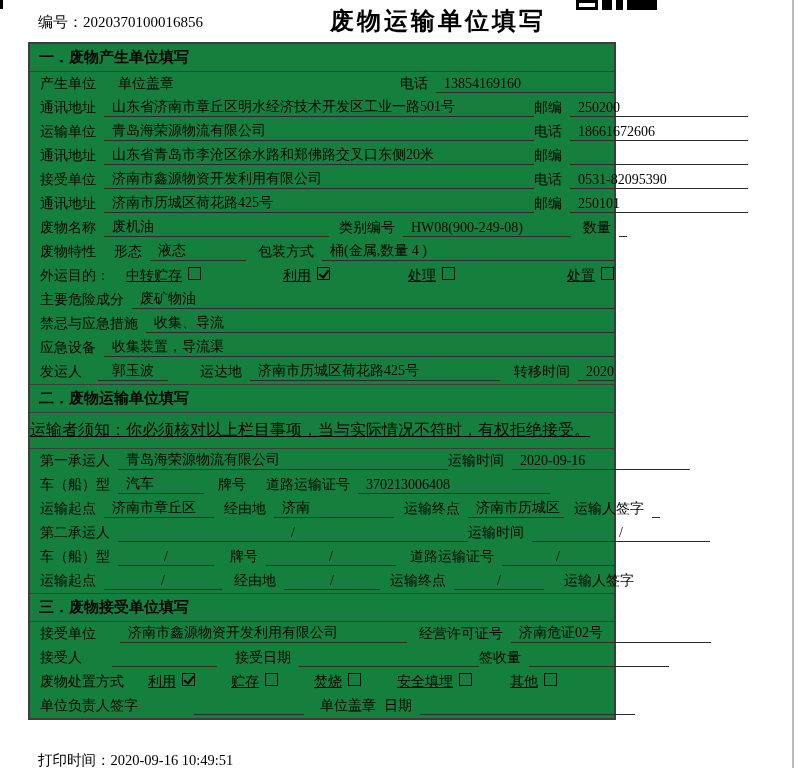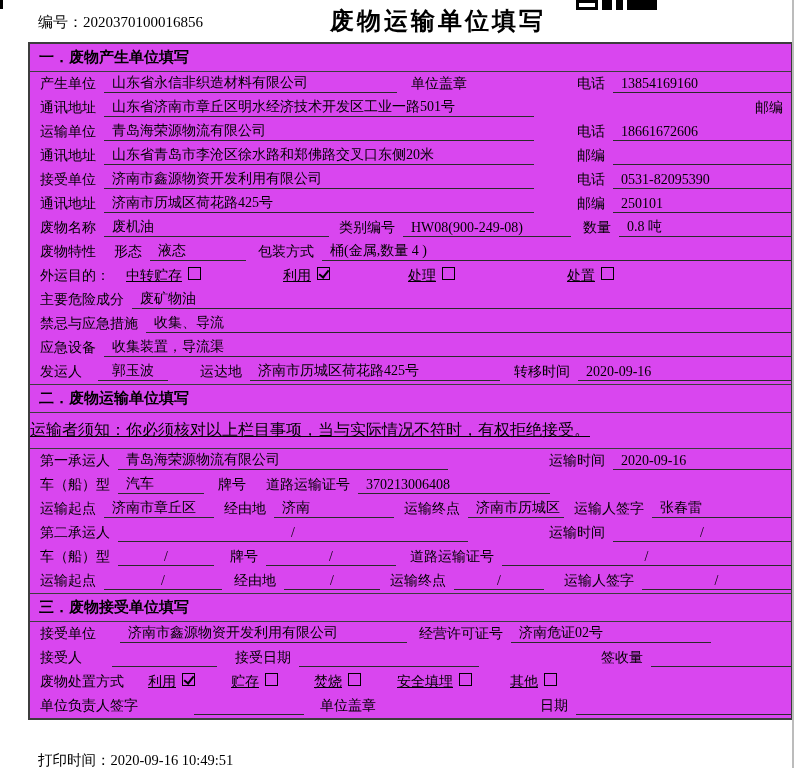--- a/index.html
+++ b/index.html
@@ -9,22 +9,22 @@
   .right-edge{position:absolute;left:792px;top:0;width:2px;height:768px;background:#bcbcbc;}
   
   .qr{position:absolute;left:576px;top:0;height:10px;display:flex;gap:4px;}
   .qr .q1{width:22px;height:10px;border:3px solid #000;background:#fff;box-sizing:border-box;}
   .qr .q2{width:10px;height:10px;background:#000;}
   .qr .q3{width:7px;height:10px;background:#000;}
   .qr .q4{width:30px;height:10px;background:#000;}
   .serial{position:absolute;left:38px;top:13px;font-size:15px;white-space:nowrap;}
   .title{position:absolute;left:330px;top:5px;font-size:24px;font-weight:bold;letter-spacing:3px;
          font-family:"Liberation Sans","DejaVu Sans",sans-serif;}
-  .box{position:absolute;left:28px;top:42px;width:765px;border:2px solid #3d3d3d;box-sizing:border-box;
-       display:flex;flex-direction:column;background:#d946ef;}
+  .box{position:absolute;left:28px;top:42px;width:588px;border:2px solid #3d3d3d;box-sizing:border-box;
+       display:flex;flex-direction:column;background:#15803d;}
   .sec-head{height:27px;line-height:26px;padding-left:9px;font-weight:bold;font-size:15px;
             font-family:"Liberation Sans","DejaVu Sans",sans-serif;border-bottom:1px solid #3d3d3d;flex:none;}
   .sec-head.mid{border-top:1px solid #3d3d3d;}
   .notice{height:35px;display:flex;align-items:center;border-bottom:1px solid #3d3d3d;
           font-size:16px;flex:none;white-space:nowrap;text-decoration:underline;}
   .row{height:24px;display:flex;align-items:flex-end;padding:0 0 3px 10px;box-sizing:border-box;flex:none;}
   .lab{white-space:nowrap;flex:none;margin-right:8px;}
   .val{border-bottom:1px solid #2b2b2b;padding-left:8px;white-space:nowrap;flex:none;box-sizing:border-box;
        overflow:hidden;min-height:17px;}
   .fill{flex:1;}
@@ -52,30 +52,30 @@
   <div class="serial"><span>编号：</span><span>2020370100016856</span></div>
 
   <div class="title">废物运输单位填写</div>
 
   <div class="box">
 
     <div class="sec-head">一．废物产生单位填写</div>
 
     <div class="row">
       <span class="lab">产生单位</span>
-      <span class="val" style="width:293px">山东省永信非织造材料有限公司</span>
       <span class="lab" style="margin-left:14px">单位盖章</span>
       <span class="lab" style="margin-left:auto">电话</span>
       <span class="val" style="width:178px">13854169160</span>
     </div>
 
     <div class="row">
       <span class="lab">通讯地址</span>
       <span class="val" style="width:430px">山东省济南市章丘区明水经济技术开发区工业一路501号</span>
       <span class="lab" style="margin-left:auto">邮编</span>
+      <span class="val" style="width:178px">250200</span>
     </div>
 
     <div class="row">
       <span class="lab">运输单位</span>
       <span class="val" style="width:430px">青岛海荣源物流有限公司</span>
       <span class="lab" style="margin-left:auto">电话</span>
       <span class="val" style="width:178px">18661672606</span>
     </div>
 
     <div class="row">

